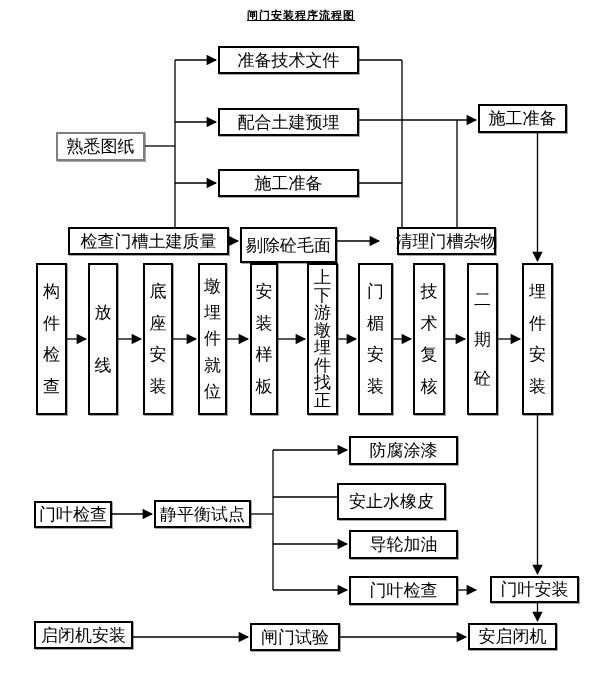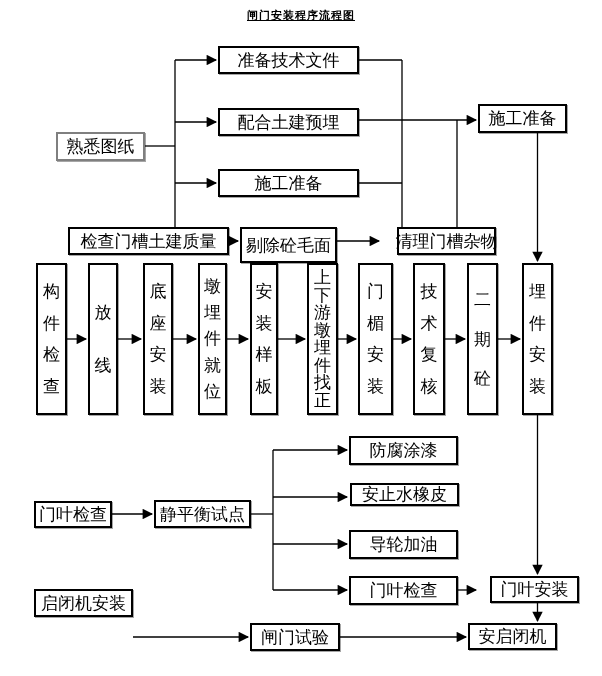--- a/index.html
+++ b/index.html
@@ -168,22 +168,22 @@
   <div class="node vnode" style="left:522px;top:263px;width:31px;height:152px;">
       <span>埋</span>
       <span>件</span>
       <span>安</span>
       <span>装</span>
     </div>
 
   <div class="node" style="left:34px;top:501px;width:78px;height:27px;">门叶检查</div>
   <div class="node" style="left:154px;top:500px;width:97px;height:28px;">静平衡试点</div>
   <div class="node" style="left:349px;top:436px;width:109px;height:29px;">防腐涂漆</div>
-  <div class="node" style="left:350px;top:483px;width:109px;height:23px;">安止水橡皮</div>
+  <div class="node" style="left:337px;top:483px;width:109px;height:37px;">安止水橡皮</div>
   <div class="node" style="left:349px;top:530px;width:109px;height:29px;">导轮加油</div>
   <div class="node" style="left:349px;top:576px;width:109px;height:29px;">门叶检查</div>
   <div class="node" style="left:478px;top:576px;width:89px;height:27px;margin-left:12px;">门叶安装</div>
 
-  <div class="node" style="left:34px;top:589px;width:99px;height:28px;">启闭机安装</div>
+  <div class="node" style="left:34px;top:621px;width:99px;height:28px;">启闭机安装</div>
   <div class="node" style="left:250px;top:623px;width:90px;height:28px;">闸门试验</div>
   <div class="node" style="left:468px;top:623px;width:89px;height:27px;">安启闭机</div>
 
 </div>
 
 </body></html>

